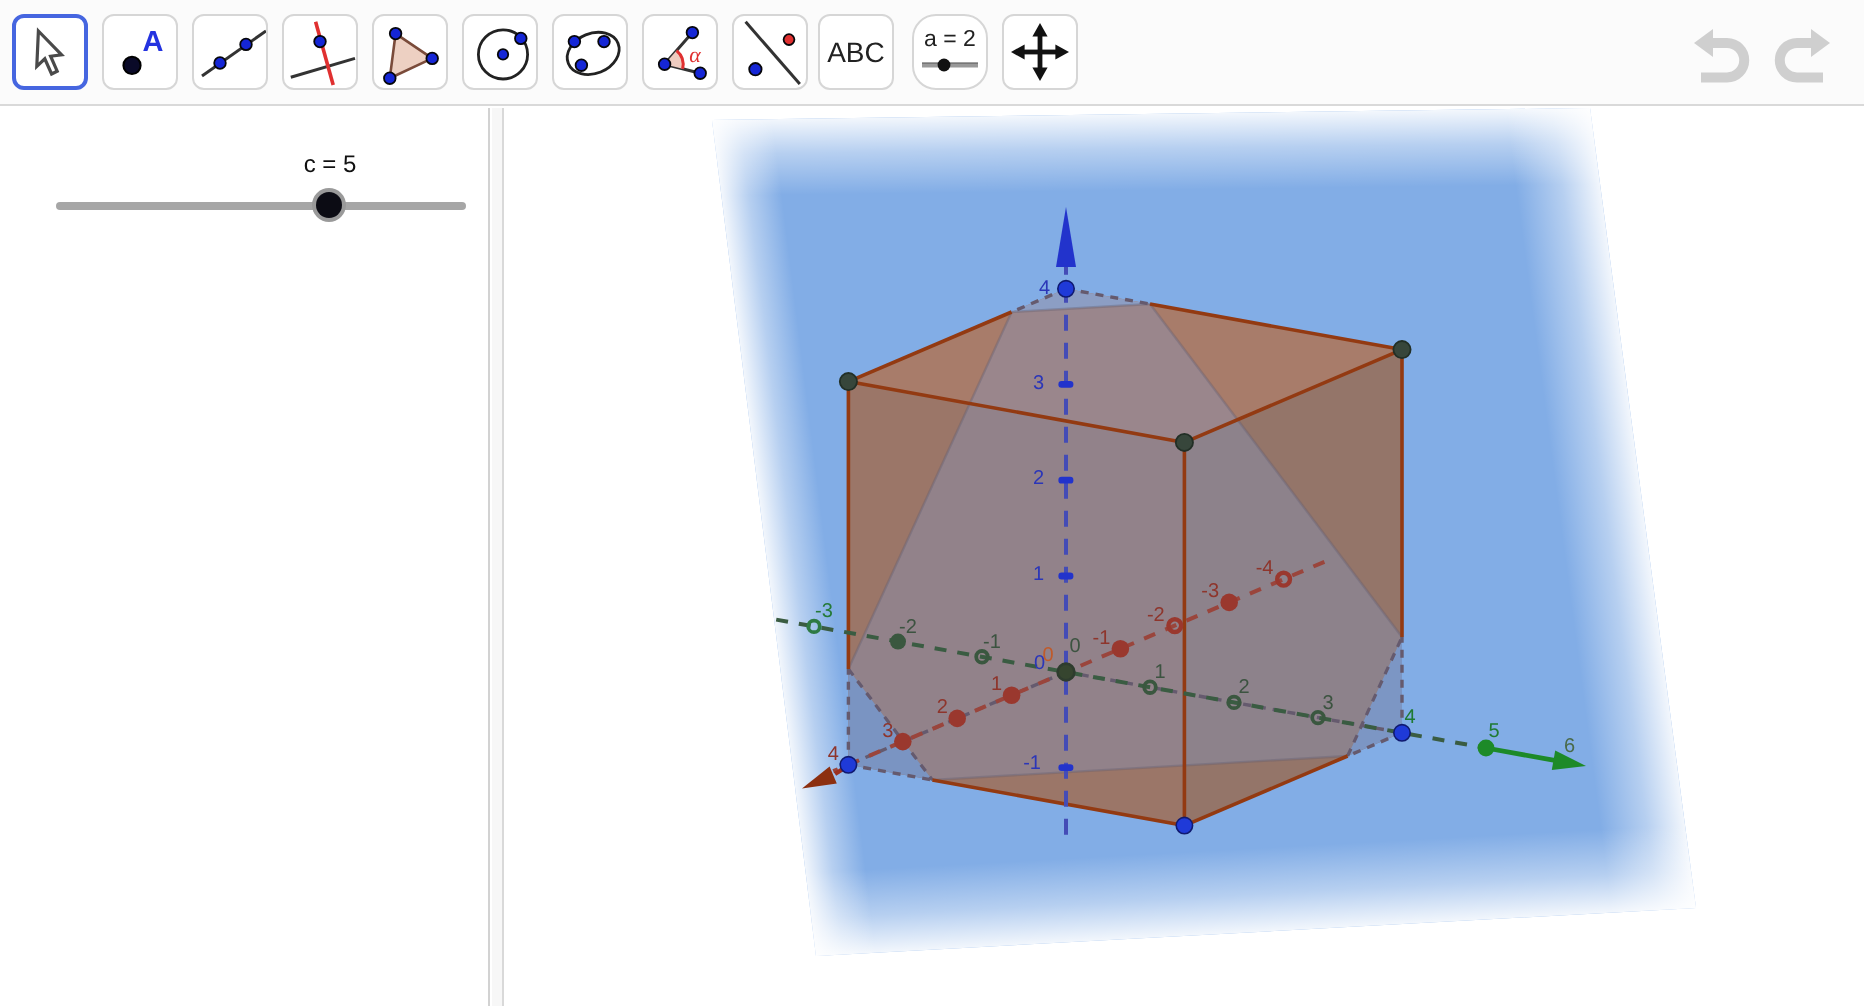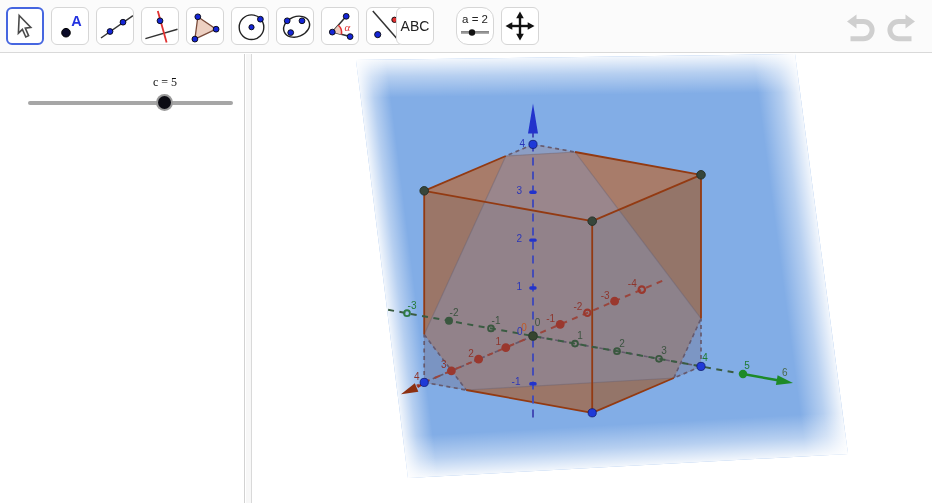--- a/index.html
+++ b/index.html
@@ -10,21 +10,21 @@
   border:1px solid #d6d6d6; border-radius:6px; }
 .tbtn svg { position:absolute; left:0; top:0; }
 .tbtn.sel { border:2.5px solid #4666e0; }
 .tbtn.sel svg { left:-1.5px; top:-1.5px; }
 #undoredo { position:absolute; right:13px; top:12px; }
 #lpanel { position:absolute; left:0; top:54px; width:245px; height:449px;
   background:#ffffff; border-right:1px solid #d2d2d2; }
 #divider { position:absolute; left:246px; top:54px; width:6px; height:449px;
   background:#f7f7f7; border-right:1px solid #d9d9d9; }
 #slab { position:absolute; left:0px; top:21px; width:330px; text-align:center;
-  font-size:12px; color:#111;font-family:Liberation Serif, serif; }
+  font-size:12px; color:#111; }
 #strack { position:absolute; left:28px; top:46.5px; width:205px; height:4px;
   background:#a6a6a6; border-radius:2px; }
 #shandle { position:absolute; left:155.5px; top:40px; width:17px; height:17px;
   border-radius:50%; background:#9a9a9a; }
 #shandle::after { content:""; position:absolute; left:2px; top:2px;
   width:13px; height:13px; border-radius:50%; background:#0c0c14; }
 </style></head>
 <body>
 <svg id="scene" style="position:absolute;left:0;top:0" width="932" height="503" viewBox="0 0 932 503">
 <g>
@@ -218,21 +218,21 @@
         <circle cx="28.1" cy="28.6" r="2.9" fill="#1526d6" stroke="#06060a" stroke-width="0.9"></circle>
       </svg>
     </div>
 <div class="tbtn" style="left: 365.5px;">
       <svg width="36" height="36" viewBox="0 0 36 36">
         <line x1="5.8" y1="2.9" x2="32.9" y2="34" stroke="#333" stroke-width="1.5"></line>
         <circle cx="10.7" cy="26.6" r="3.1" fill="#1526d6" stroke="#06060a" stroke-width="0.9"></circle>
         <circle cx="27.5" cy="11.8" r="2.7" fill="#e03030" stroke="#06060a" stroke-width="0.9"></circle>
       </svg>
     </div>
-<div class="tbtn" style="left: 396px;">
+<div class="tbtn" style="left: 409px;">
       <svg width="36" height="36" viewBox="0 0 36 36">
         <text x="18" y="23" font-size="14" fill="#222" text-anchor="middle" font-family="Liberation Sans, sans-serif">ABC</text>
       </svg>
     </div>
 <div class="tbtn" style="left: 455.5px; border-radius: 12px;">
       <svg width="36" height="36" viewBox="0 0 36 36">
         <text x="18" y="15" font-size="11.5" fill="#222" text-anchor="middle" font-family="Liberation Sans, sans-serif">a = 2</text>
         <line x1="4" y1="24.5" x2="32" y2="24.5" stroke="#999" stroke-width="2.6"></line>
         <line x1="4" y1="23.6" x2="32" y2="23.6" stroke="#777" stroke-width="0.8"></line>
         <circle cx="15" cy="24.5" r="3.2" fill="#111"></circle>

